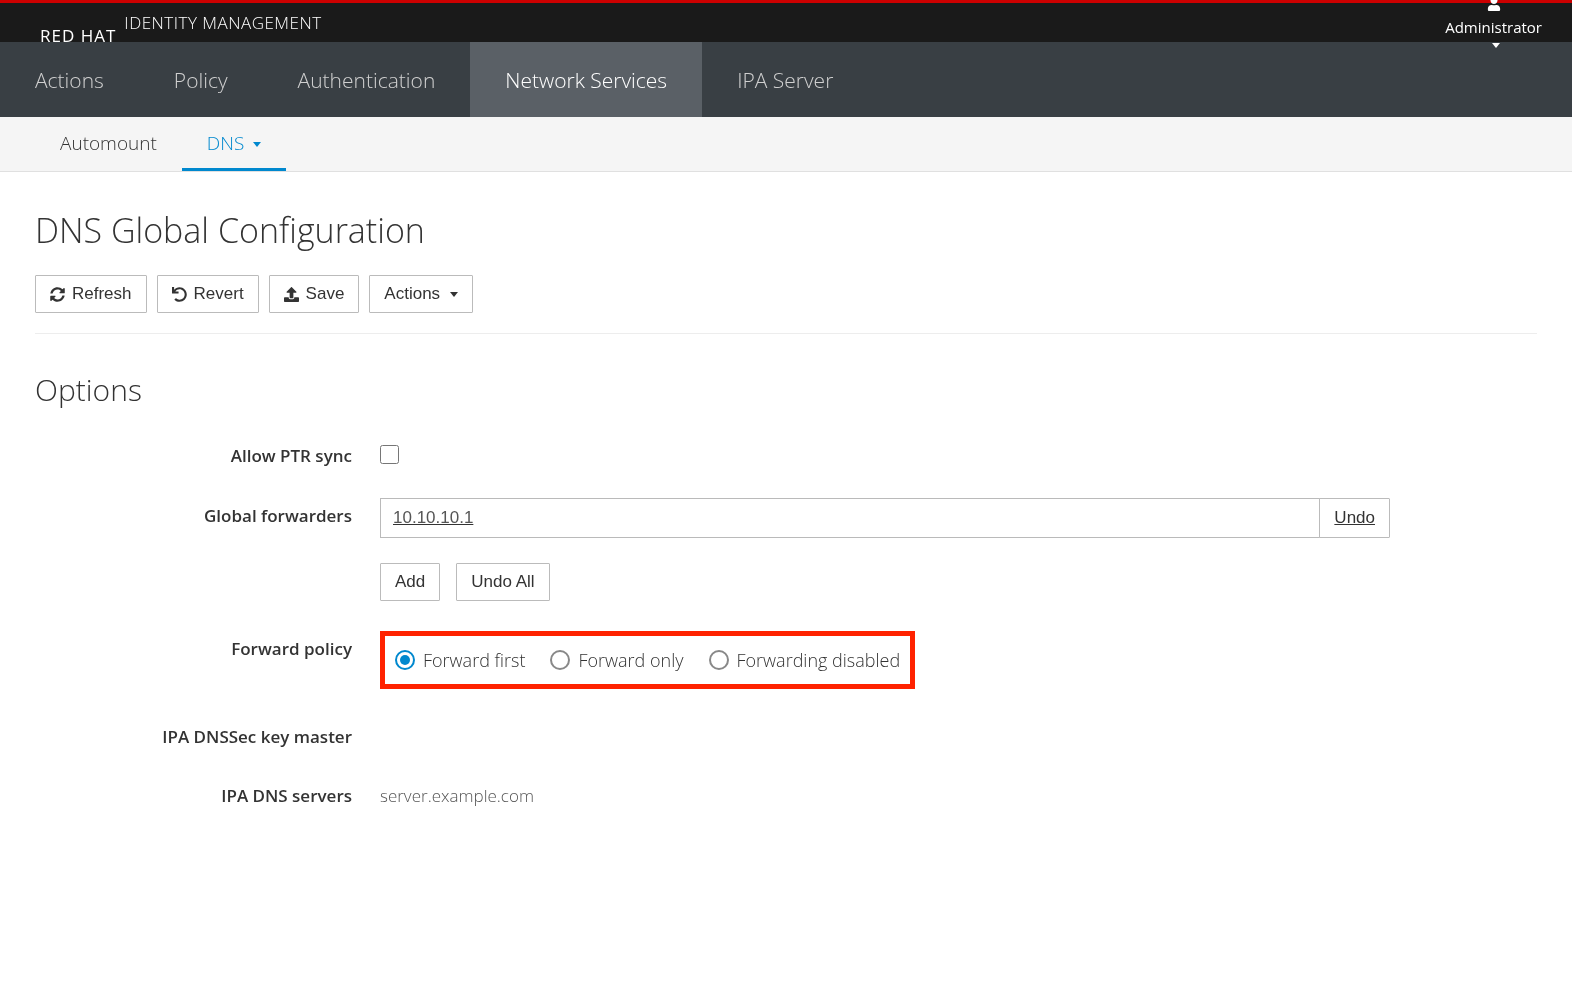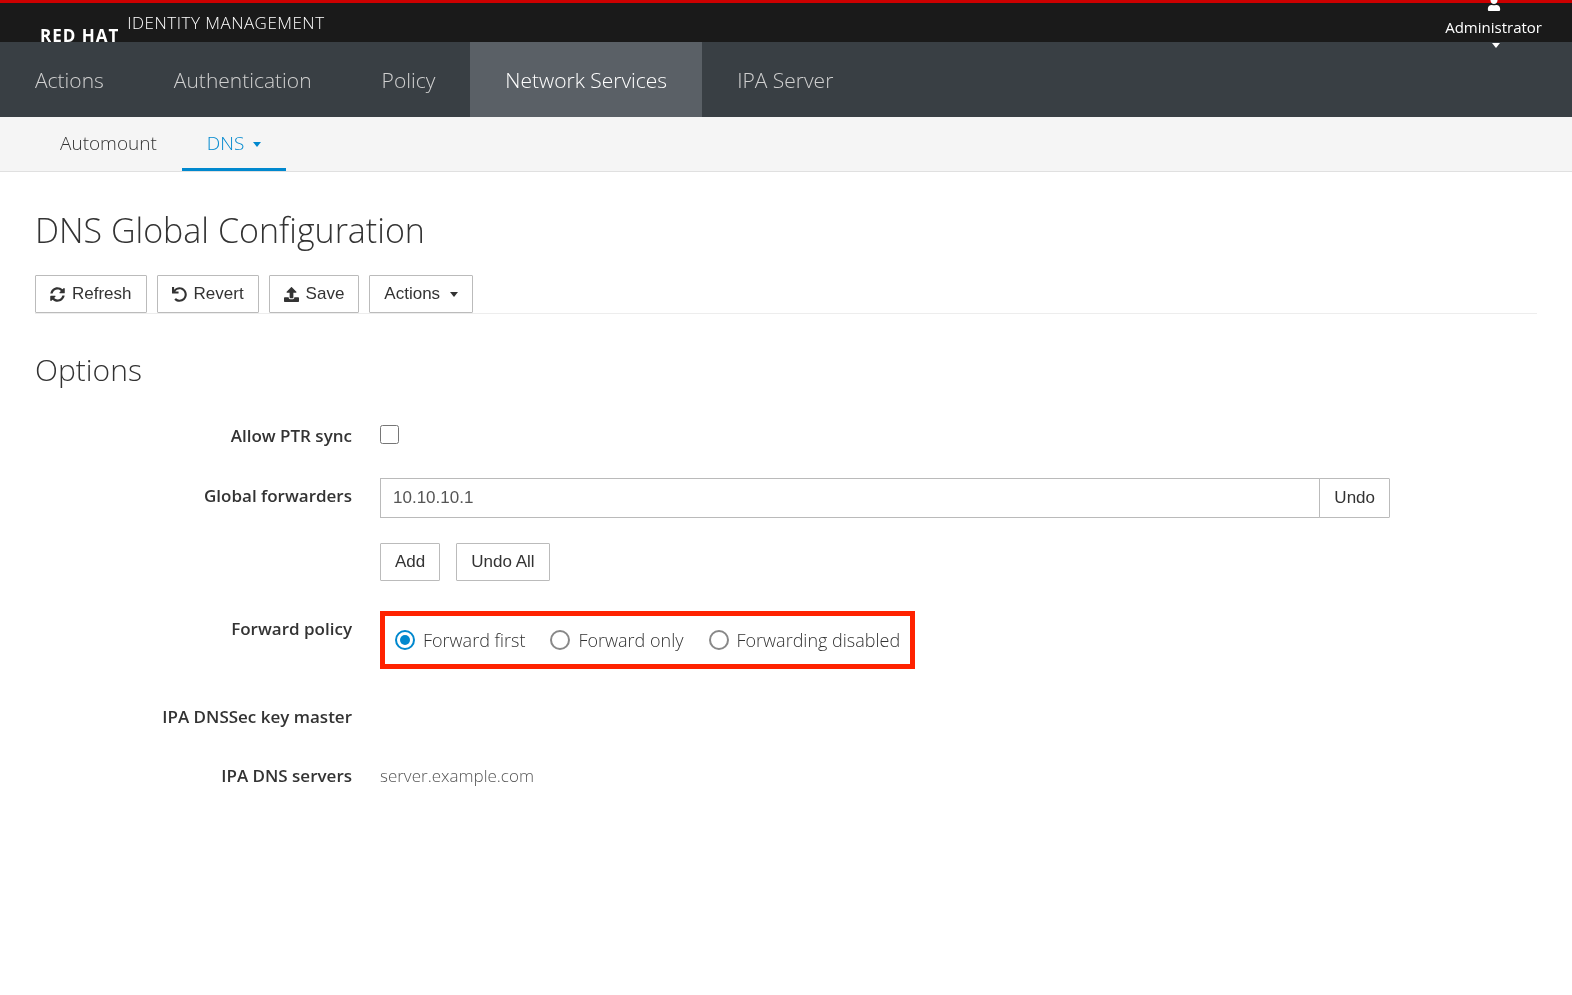--- a/index.html
+++ b/index.html
@@ -24,21 +24,21 @@
     }
     .brand {
       display: flex;
       align-items: center;
       gap: 6px;
       color: #fff;
       font-size: 17px;
       letter-spacing: 0.5px;
     }
     .brand .bold {
-      font-weight: 700;
+      font-weight: 400;
       letter-spacing: 1px;
       margin-top: 26px;
     }
     .brand .suffix {
       font-weight: 300;
       margin-left: 2px;
     }
     .user-dropdown {
       color: #fff;
       display: flex;
@@ -116,20 +116,21 @@
     h1.page-title {
       font-size: 34px;
       font-weight: 300;
       color: #333;
       margin-bottom: 22px;
       margin-top: 10px;
     }
     .toolbar {
       display: flex;
       gap: 10px;
+      padding-bottom: 20px;
       border-bottom: 1px solid #ededed;
     }
     .btn {
       background: #fff;
       border: 1px solid #bbb;
       padding: 8px 14px;
       font-size: 17px;
       color: #333;
       cursor: pointer;
       display: inline-flex;
@@ -176,20 +177,21 @@
       flex: 1;
       max-width: 1010px;
     }
     .checkbox-input {
       width: 19px;
       height: 19px;
       margin-top: 7px;
     }
     .input-group {
       display: flex;
+      text-decoration: underline;
     }
     .text-input {
       flex: 1;
       border: 1px solid #bababa;
       padding: 9px 12px;
       font-size: 17px;
       color: #555;
     }
     .input-group .btn {
       margin-left: -1px;
@@ -255,22 +257,22 @@
     <svg class="user-icon" viewBox="0 0 448 512">
         <path d="M224 256c70.7 0 128-57.3 128-128S294.7 0 224 0 96 57.3 96 128s57.3 128 128 128zm89.6 32h-16.7c-22.2 10.2-46.9 16-72.9 16s-50.6-5.8-72.9-16h-16.7C60.2 288 0 348.2 0 422.4V464c0 26.5 21.5 48 48 48h352c26.5 0 48-21.5 48-48v-41.6c0-74.2-60.2-134.4-134.4-134.4z"></path>
       </svg>
     <span>Administrator</span>
     <span class="chevron-down"></span>
   </div>
 </div>
 
 <div class="primary-nav">
   <div class="nav-item">Actions</div>
+  <div class="nav-item">Policy</div>
   <div class="nav-item">Authentication</div>
-  <div class="nav-item">Policy</div>
   <div class="nav-item active">Network Services</div>
   <div class="nav-item">IPA Server</div>
 </div>
 
 <div class="secondary-nav">
   <div class="sub-item">Automount</div>
   <div class="sub-item active">
     <span>DNS</span>
     <span class="chev"></span>
   </div>

